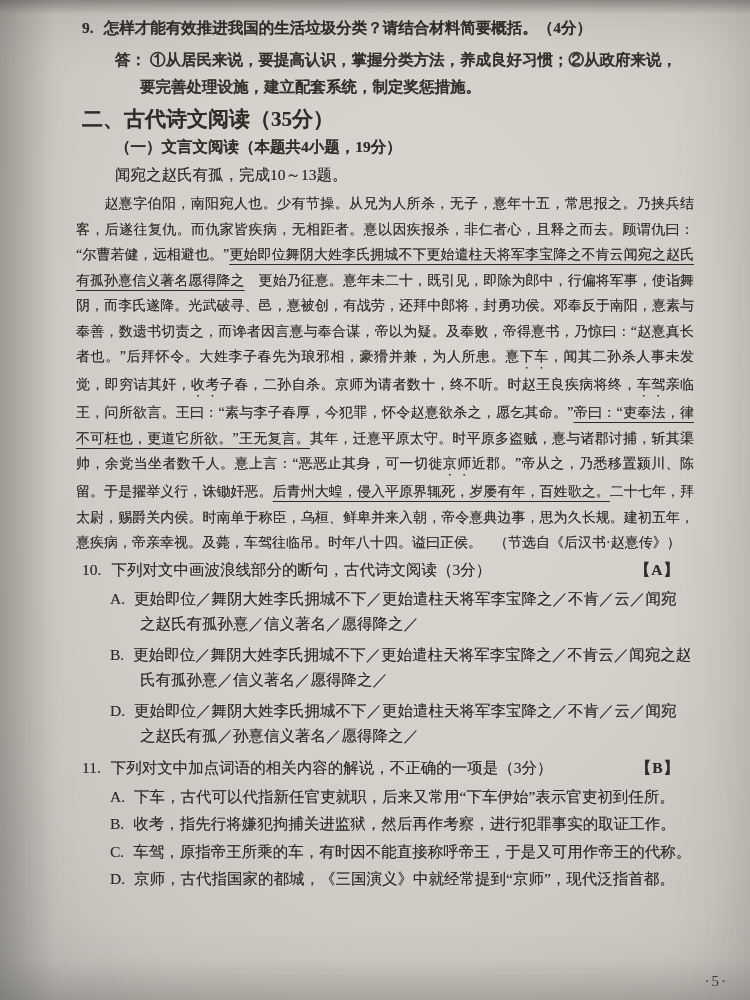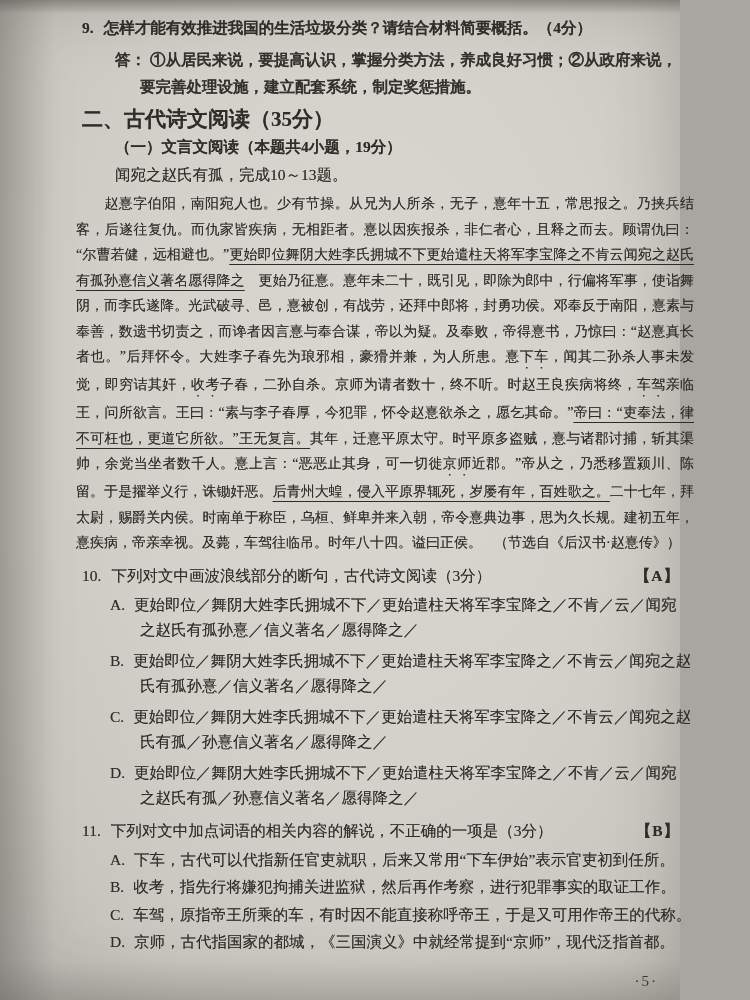--- a/index.html
+++ b/index.html
@@ -2,21 +2,21 @@
 <html lang="zh"><head>
 <meta charset="utf-8">
 <style>
   html,body{margin:0;padding:0;}
   body{
     width:750px;height:1000px;overflow:hidden;
     background:#a8a6a0;
     font-family:"Liberation Serif","DejaVu Serif",serif;
   }
   .page{
-    position:relative;width:680px;height:1000px;
+    position:relative;width:750px;height:1000px;
     color:#2f2d2a;
     background:
       linear-gradient(180deg, rgba(82,80,75,.45) 0, rgba(82,80,75,0) 14px),
       linear-gradient(90deg, rgba(90,88,82,.28) 0, rgba(90,88,82,0) 55px),
       linear-gradient(0deg, rgba(90,88,82,.18) 0, rgba(90,88,82,0) 40px),
       radial-gradient(ellipse at 55% 38%, #dad7d0 0%, #d4d1ca 45%, #c9c6bf 78%, #b5b3ad 100%);
     box-shadow:inset 0 0 70px rgba(60,58,52,.25);
   }
   .content{
     position:absolute;left:82px;top:14px;width:610px;
@@ -44,21 +44,21 @@
     text-underline-offset:5px;
   }
   .seg-dots{
     -webkit-text-emphasis:filled dot #2e2c29;
     text-emphasis:filled dot #2e2c29;
     -webkit-text-emphasis-position:under left;
     text-emphasis-position:under left;
   }
   .seg-source{margin-left:12px;}
   
-  .question{margin-top:6px;}
+  .question{}
   .stem-row{display:flex;line-height:28px;}
   .stem-row .qnum{flex:0 0 auto;}
   .stem-text{flex:1 1 auto;}
   .answer-badge{flex:0 0 auto;font-weight:bold;margin-right:12px;letter-spacing:1px;}
   .options{margin-top:2px;}
   .option{padding-left:58px;text-indent:-30px;line-height:25.5px;margin-bottom:5px;}
   .option .opt-label{margin-right:9px;}
   .q11 .option{margin-bottom:2px;}
   
   .page-number{
@@ -89,21 +89,20 @@
 
     <div class="question q10">
       <div class="stem-row">
         <span class="qnum">10.</span>
         <span class="stem-text">下列对文中画波浪线部分的断句，古代诗文阅读（3分）</span>
         <span class="answer-badge">【A】</span>
       </div>
       <div class="options">
         <div class="option"><span class="opt-label">A.</span><span>更始即位／舞阴大姓李氏拥城不下／更始遣柱天将军李宝降之／不肯／云／闻宛之赵氏有孤孙憙／信义著名／愿得降之／</span></div>
         <div class="option"><span class="opt-label">B.</span><span>更始即位／舞阴大姓李氏拥城不下／更始遣柱天将军李宝降之／不肯云／闻宛之赵氏有孤孙憙／信义著名／愿得降之／</span></div>
-        <div class="option"><span class="opt-label">C.</span><span>更始即位／舞阴大姓李氏拥城不下／更始遣柱天将军李宝降之／不肯云／闻宛之赵氏有孤／孙憙信义著名／愿得降之／</span></div>
         <div class="option"><span class="opt-label">D.</span><span>更始即位／舞阴大姓李氏拥城不下／更始遣柱天将军李宝降之／不肯／云／闻宛之赵氏有孤／孙憙信义著名／愿得降之／</span></div>
       </div>
     </div>
 
     <div class="question q11">
       <div class="stem-row">
         <span class="qnum">11.</span>
         <span class="stem-text">下列对文中加点词语的相关内容的解说，不正确的一项是（3分）</span>
         <span class="answer-badge">【B】</span>
       </div>

